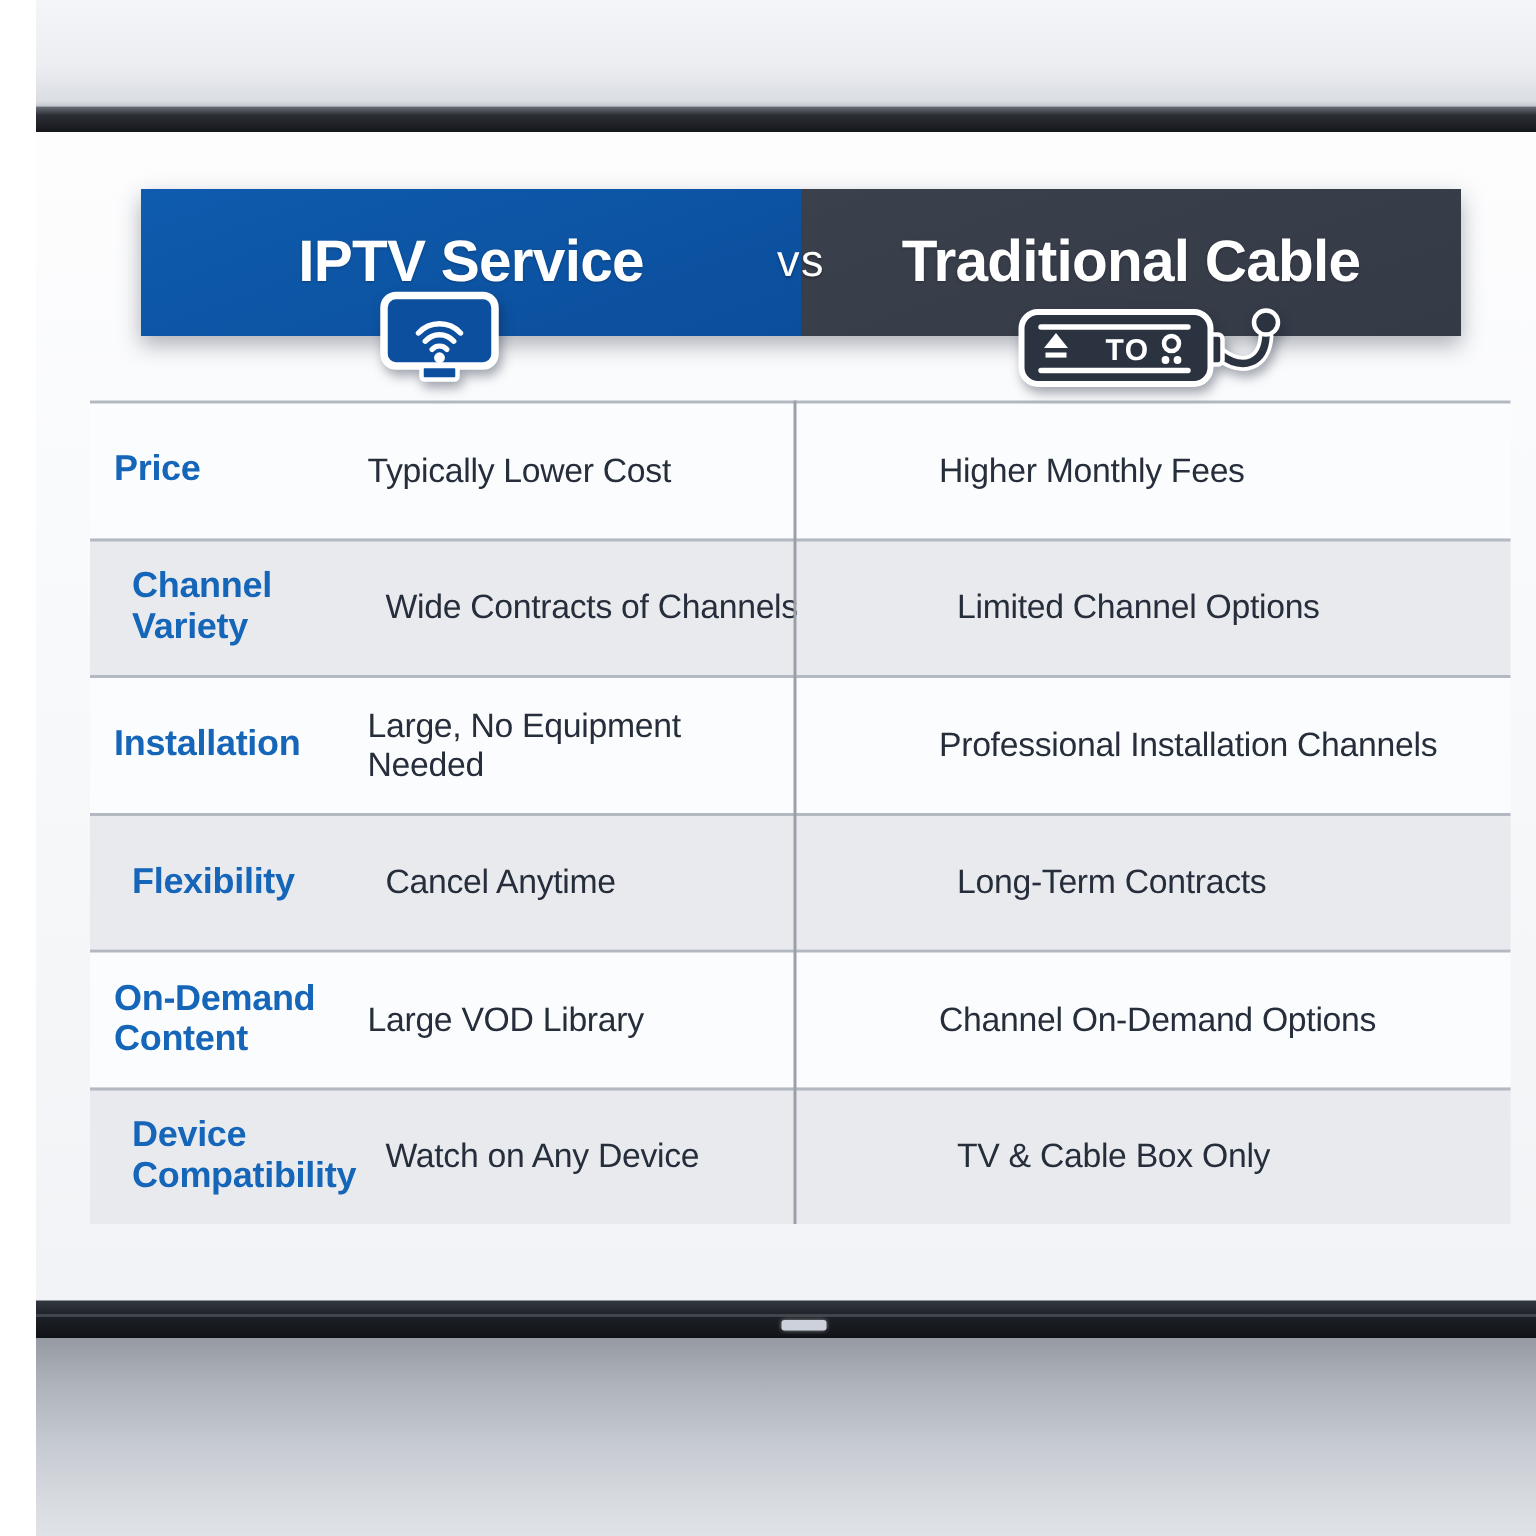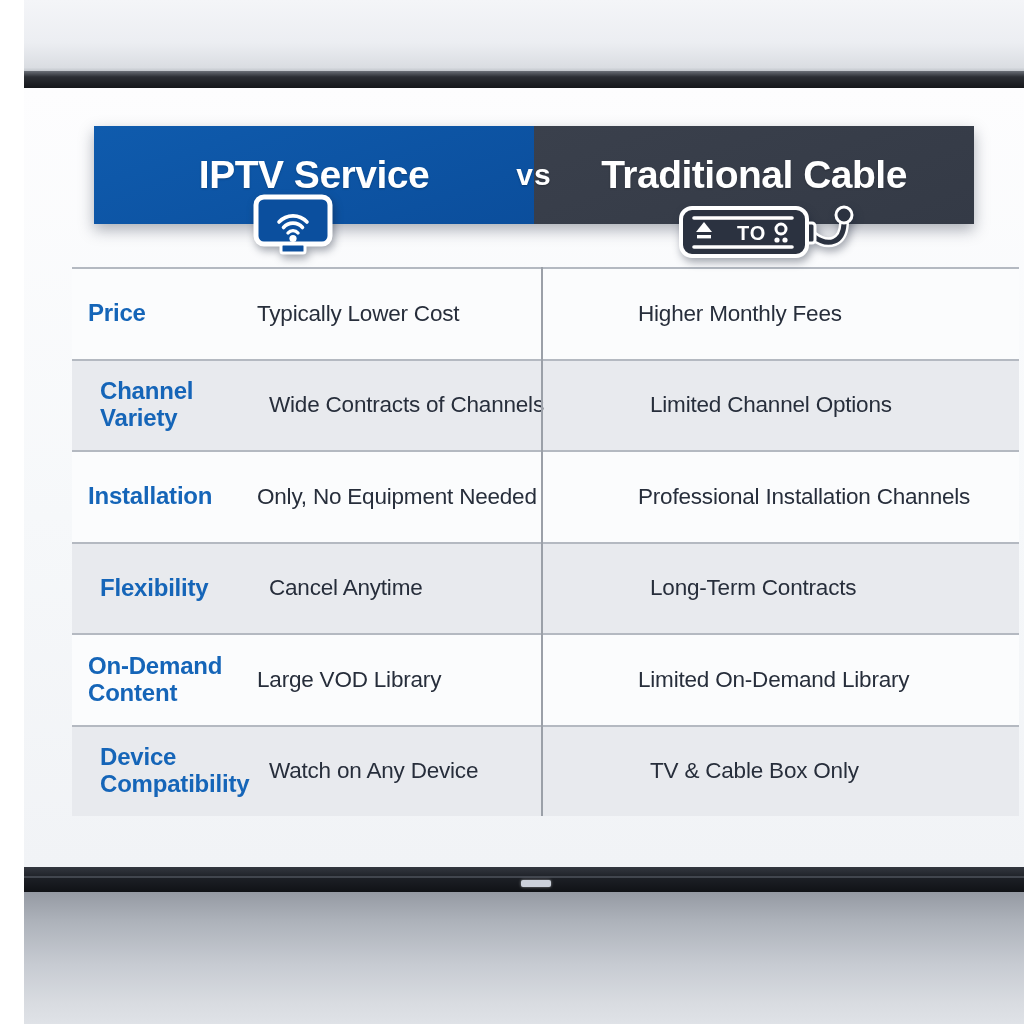--- a/index.html
+++ b/index.html
@@ -31,29 +31,29 @@
   .banner-left { width:440px; height:100%;
     background:linear-gradient(160deg,var(--iptv-blue,#0f5bad) 0%, #0b4e9c 100%);
     display:flex; align-items:center; justify-content:center; }
   .banner-right { width:440px; height:100%;
     background:linear-gradient(160deg,#3a404c 0%, var(--cable-dark,#32automatic) 100%);
     background-color:var(--cable-dark,#343a46);
     display:flex; align-items:center; justify-content:center; }
   .banner-title { color:#fff; font-weight:bold; font-size:39px; letter-spacing:-0.5px;
     text-shadow:0 1px 2px rgba(0,0,0,.25); white-space:nowrap; }
   .vs { position:absolute; left:440px; top:0; height:100%; transform:translateX(-50%);
-    display:flex; align-items:center; color:#fff; font-weight:bold; font-size:30px;
+    display:flex; align-items:center; color:#fff; font-weight:normal; font-size:30px;
     letter-spacing:1px; text-shadow:0 1px 2px rgba(0,0,0,.3); }
 
   
   .tv-icon { position:absolute; left:228px; top:106px; filter:drop-shadow(2px 4px 4px rgba(20,30,50,.4)); z-index:3; }
   .box-icon { position:absolute; left:653px; top:110px; filter:drop-shadow(2px 4px 4px rgba(20,30,50,.4)); z-index:3; }
 
   
-  .table { position:absolute; left:48px; top:179px; width:947px; }
+  .table { position:absolute; left:36px; top:179px; width:947px; }
   .row { display:flex; height:91.5px; border-top:2px solid #b4b9c1; background:#fbfcfd; align-items:stretch; }
   .row:last-of-type { border-bottom:2px solid #b4b9c1; }
   .row.alt { background:var(--row-stripe,#e8eaee);padding-left:12px; }
   .cell { display:flex; align-items:center; }
   .cell.label { width:180px; padding-left:16px; color:var(--label-blue,#1565b8);
     font-weight:bold; font-size:24px; line-height:1.12; letter-spacing:-0.2px; }
   .cell.iptv { width:290px; padding-left:5px; }
   .cell.cable { flex:1; padding-left:96px; }
   .value { color:var(--value-text,#272e3b); font-size:22.5px; letter-spacing:-0.2px; }
   .col-divider { position:absolute; left:469px; top:0; width:2px; height:100%; background:#9ba0a8; }
@@ -128,21 +128,21 @@
     <div class="cell cable">
       <span class="value">Limited Channel Options</span>
     </div>
   </div>
 
   <div class="row">
     <div class="cell label">
       <span>Installation</span>
     </div>
     <div class="cell iptv">
-      <span class="value">Only, No Equipment Needed</span>
+      <span class="value">Large, No Equipment Needed</span>
     </div>
     <div class="cell cable">
       <span class="value">Professional Installation Channels</span>
     </div>
   </div>
 
   <div class="row alt">
     <div class="cell label">
       <span>Flexibility</span>
     </div>
@@ -155,21 +155,21 @@
   </div>
 
   <div class="row">
     <div class="cell label">
       <span>On-Demand Content</span>
     </div>
     <div class="cell iptv">
       <span class="value">Large VOD Library</span>
     </div>
     <div class="cell cable">
-      <span class="value">Limited On-Demand Library</span>
+      <span class="value">Channel On-Demand Options</span>
     </div>
   </div>
 
   <div class="row alt">
     <div class="cell label">
       <span>Device Compatibility</span>
     </div>
     <div class="cell iptv">
       <span class="value">Watch on Any Device</span>
     </div>

